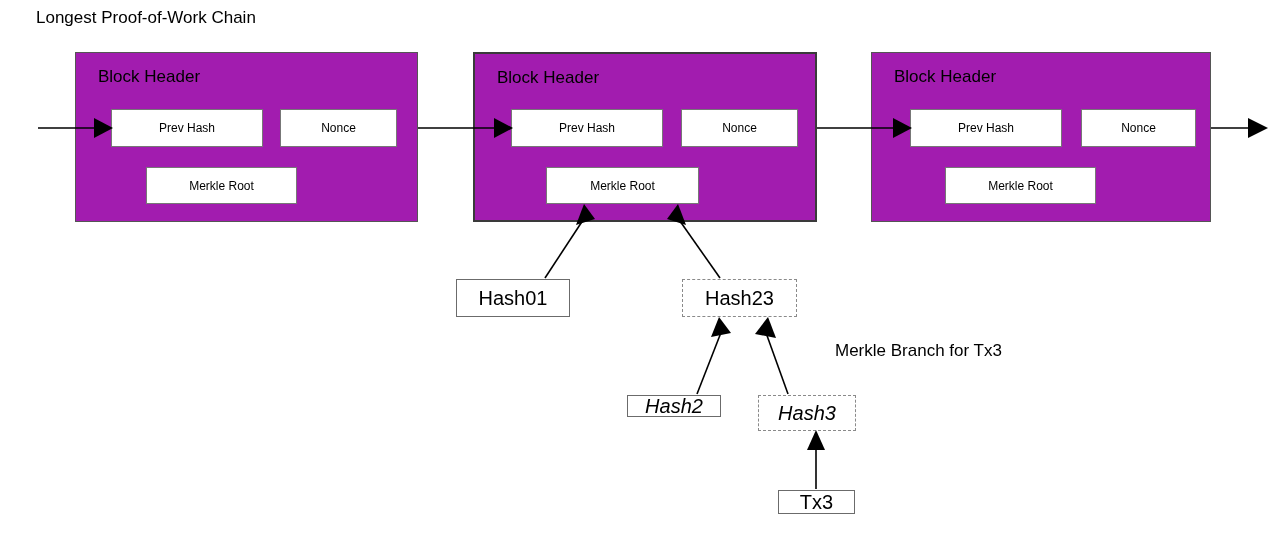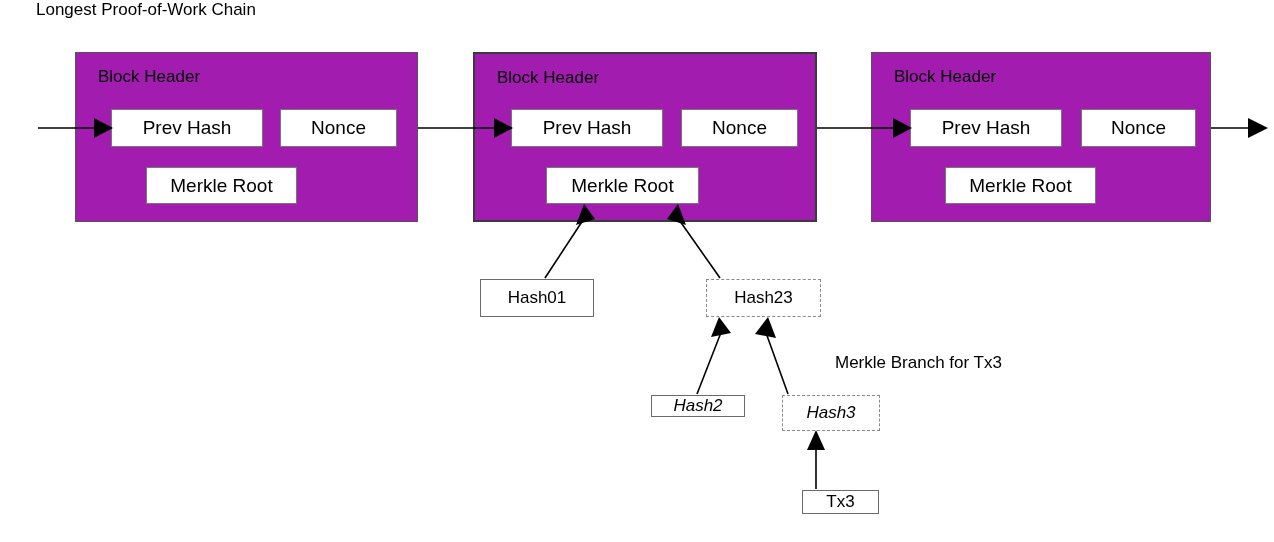--- a/index.html
+++ b/index.html
@@ -28,21 +28,20 @@
     color: #000;
     white-space: nowrap;
   }
 
   
   .annotation-text {
     font-size: 17px;
     line-height: 20px;
     color: #000;
     white-space: nowrap;
-    margin-top: 12px;
   }
 
   
   .block {
     box-sizing: border-box;
     border: 1.5px solid #555555;
     background: #a21caf;
   }
   .block.emphasized {
     border: 2px solid #3a3a3a;
@@ -57,36 +56,35 @@
   }
 
   
   .field {
     box-sizing: border-box;
     border: 1.5px solid #777777;
     background: #ffffff;
     display: flex;
     align-items: center;
     justify-content: center;
-    font-size: 19px;
+    font-size: 12px;
     line-height: 20px;
     white-space: nowrap;
   }
 
   
   .node {
     box-sizing: border-box;
     background: #ffffff;
     display: flex;
     align-items: center;
     justify-content: center;
-    font-size: 17px;
+    font-size: 20px;
     line-height: 20px;
     white-space: nowrap;
-    margin-left: 24px;
   }
   .node.solid {
     border: 1.5px solid #6b6b6b;
   }
   .node.dashed {
     border: 1.5px dashed #8a8a8a;
   }
 
   
   #arrows {
@@ -105,21 +103,21 @@
   #arrows polygon.head {
     fill: #000000;
     stroke: none;
   }
 </style>
 </head>
 <body>
 
 <div id="canvas">
 
-  <div class="abs title-text" style="left:36px; top:0;">Longest Proof-of-Work Chain</div>
+  <div class="abs title-text" style="left:36px; top:8px;">Longest Proof-of-Work Chain</div>
 
   <div class="abs block" style="left:75px; top:52px; width:343px; height:170px;">
     <div class="block-title">Block Header</div>
   </div>
   <div class="abs field" style="left:111px; top:109px; width:152px; height:38px;">Prev Hash</div>
   <div class="abs field" style="left:280px; top:109px; width:117px; height:38px;">Nonce</div>
   <div class="abs field" style="left:146px; top:167px; width:151px; height:37px;">Merkle Root</div>
 
   <div class="abs block emphasized" style="left:473px; top:52px; width:344px; height:170px;">
     <div class="block-title">Block Header</div>

